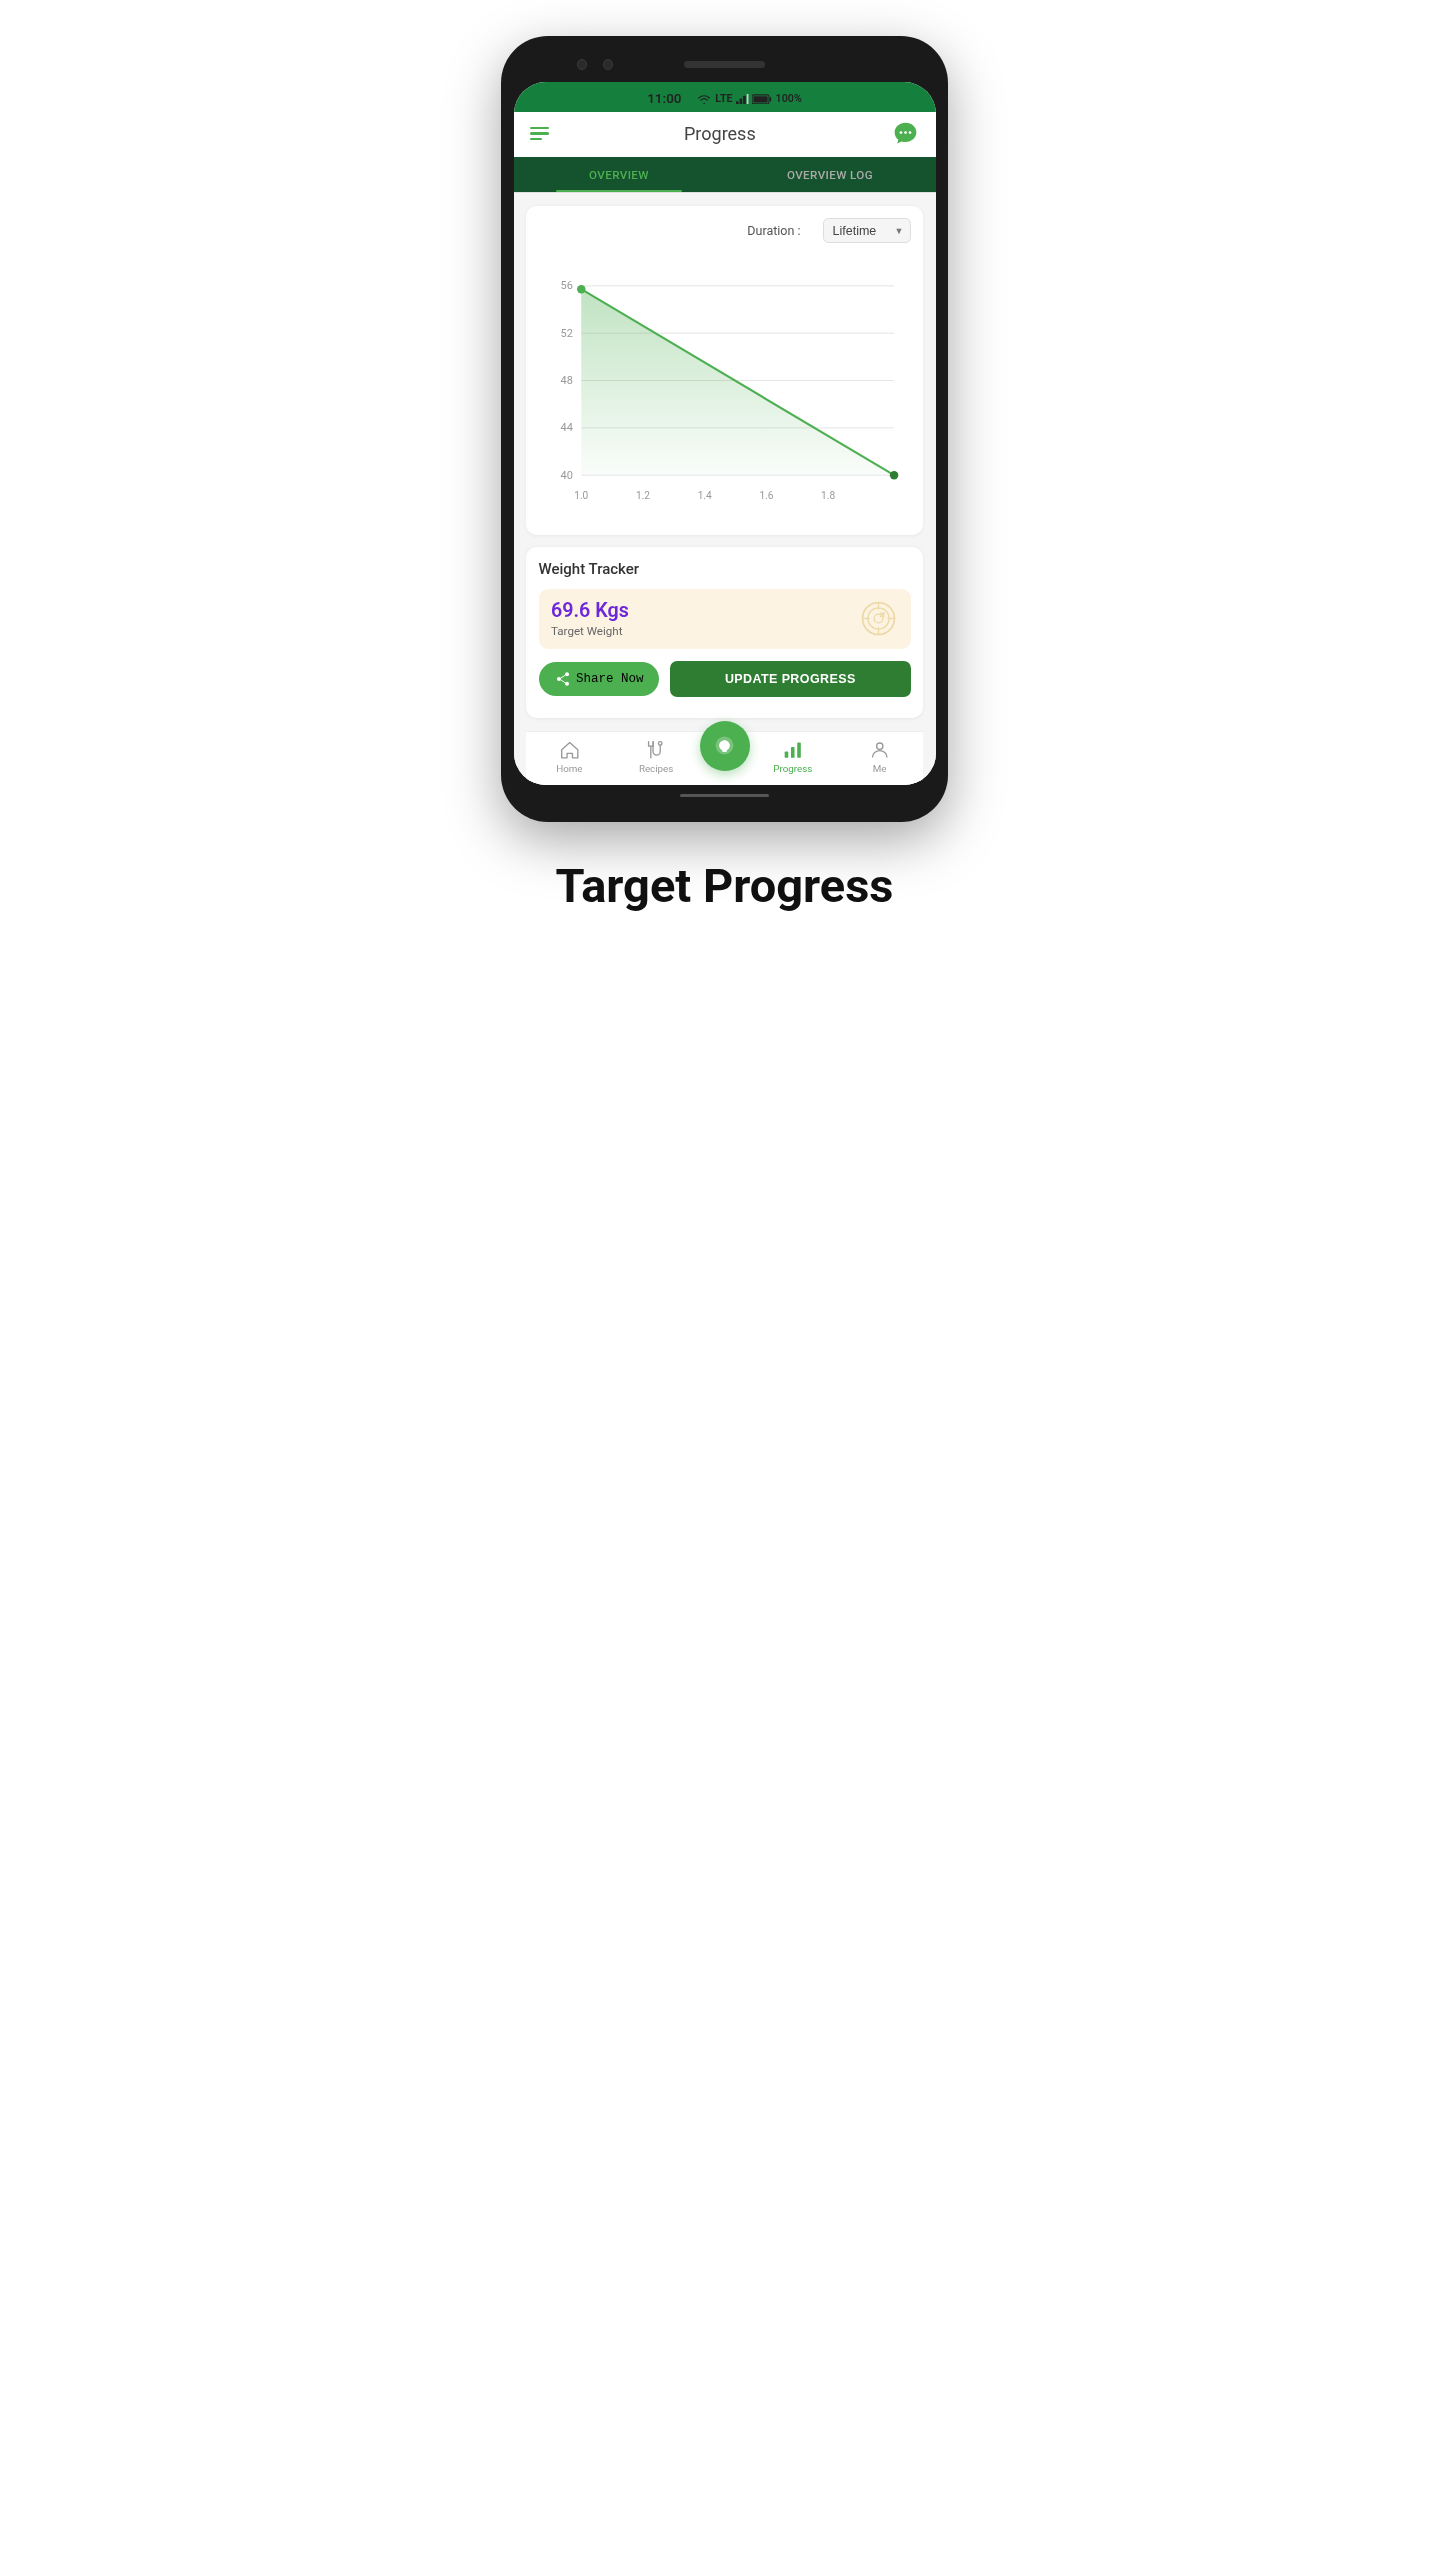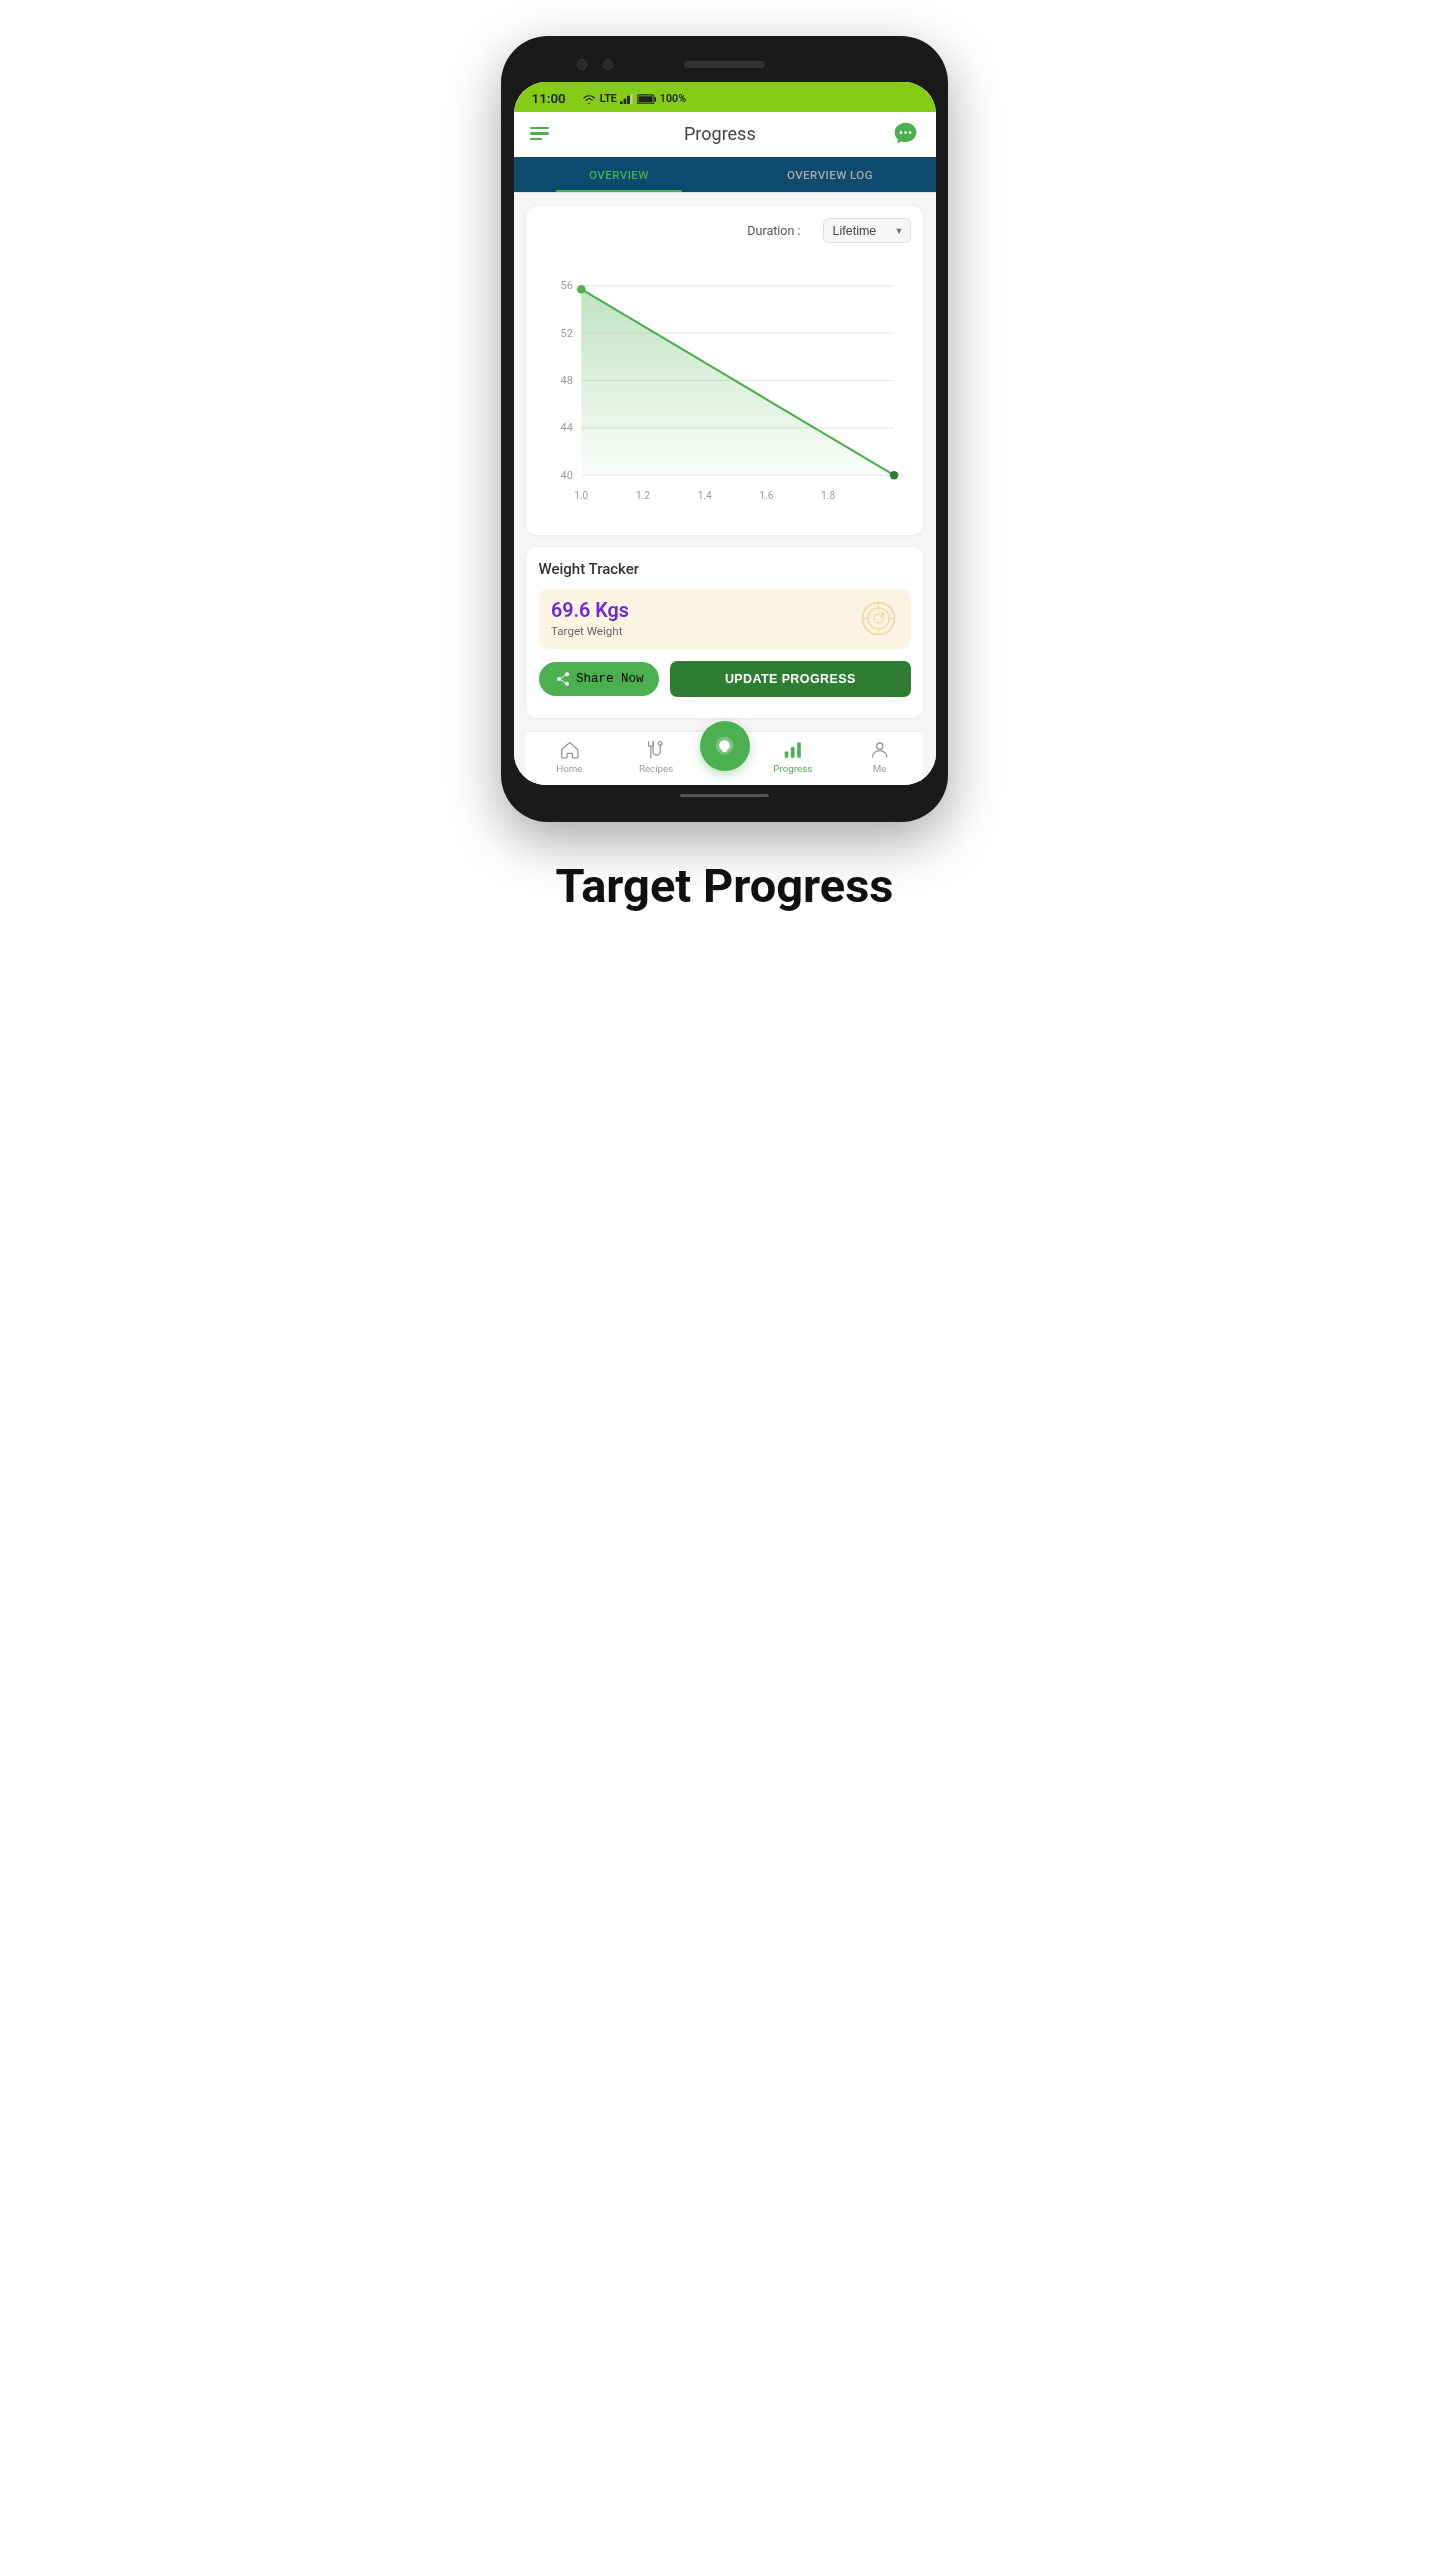--- a/index.html
+++ b/index.html
@@ -54,24 +54,24 @@
     .phone-screen {
       background: #ffffff;
       border-radius: 32px;
       overflow: hidden;
       width: 100%;
     }
 
     
     .status-bar {
       display: flex;
-      justify-content: flex-start;
+      justify-content: center;
       align-items: center;
       padding: 9px 18px 5.4px;
-      background: #84cc16;
+      background: #15803d;
       gap: 16px;
     }
     .status-time {
       font-size: 13.4px;
       font-weight: 600;
       color: #222;
     }
     .status-icons {
       display: flex;
       align-items: center;
@@ -109,21 +109,21 @@
     .header-chat-icon {
       width: 29px;
       height: 29px;
       cursor: pointer;
     }
 
     
     .tabs {
       display: flex;
       border-bottom: 0.9px solid #e0e0e0;
-      background: #0c4a6e;
+      background: #14532d;
     }
     .tab {
       flex: 1;
       text-align: center;
       padding: 10.7px 0;
       font-size: 11.6px;
       font-weight: 500;
       color: #aaa;
       cursor: pointer;
       letter-spacing: 0.4px;

